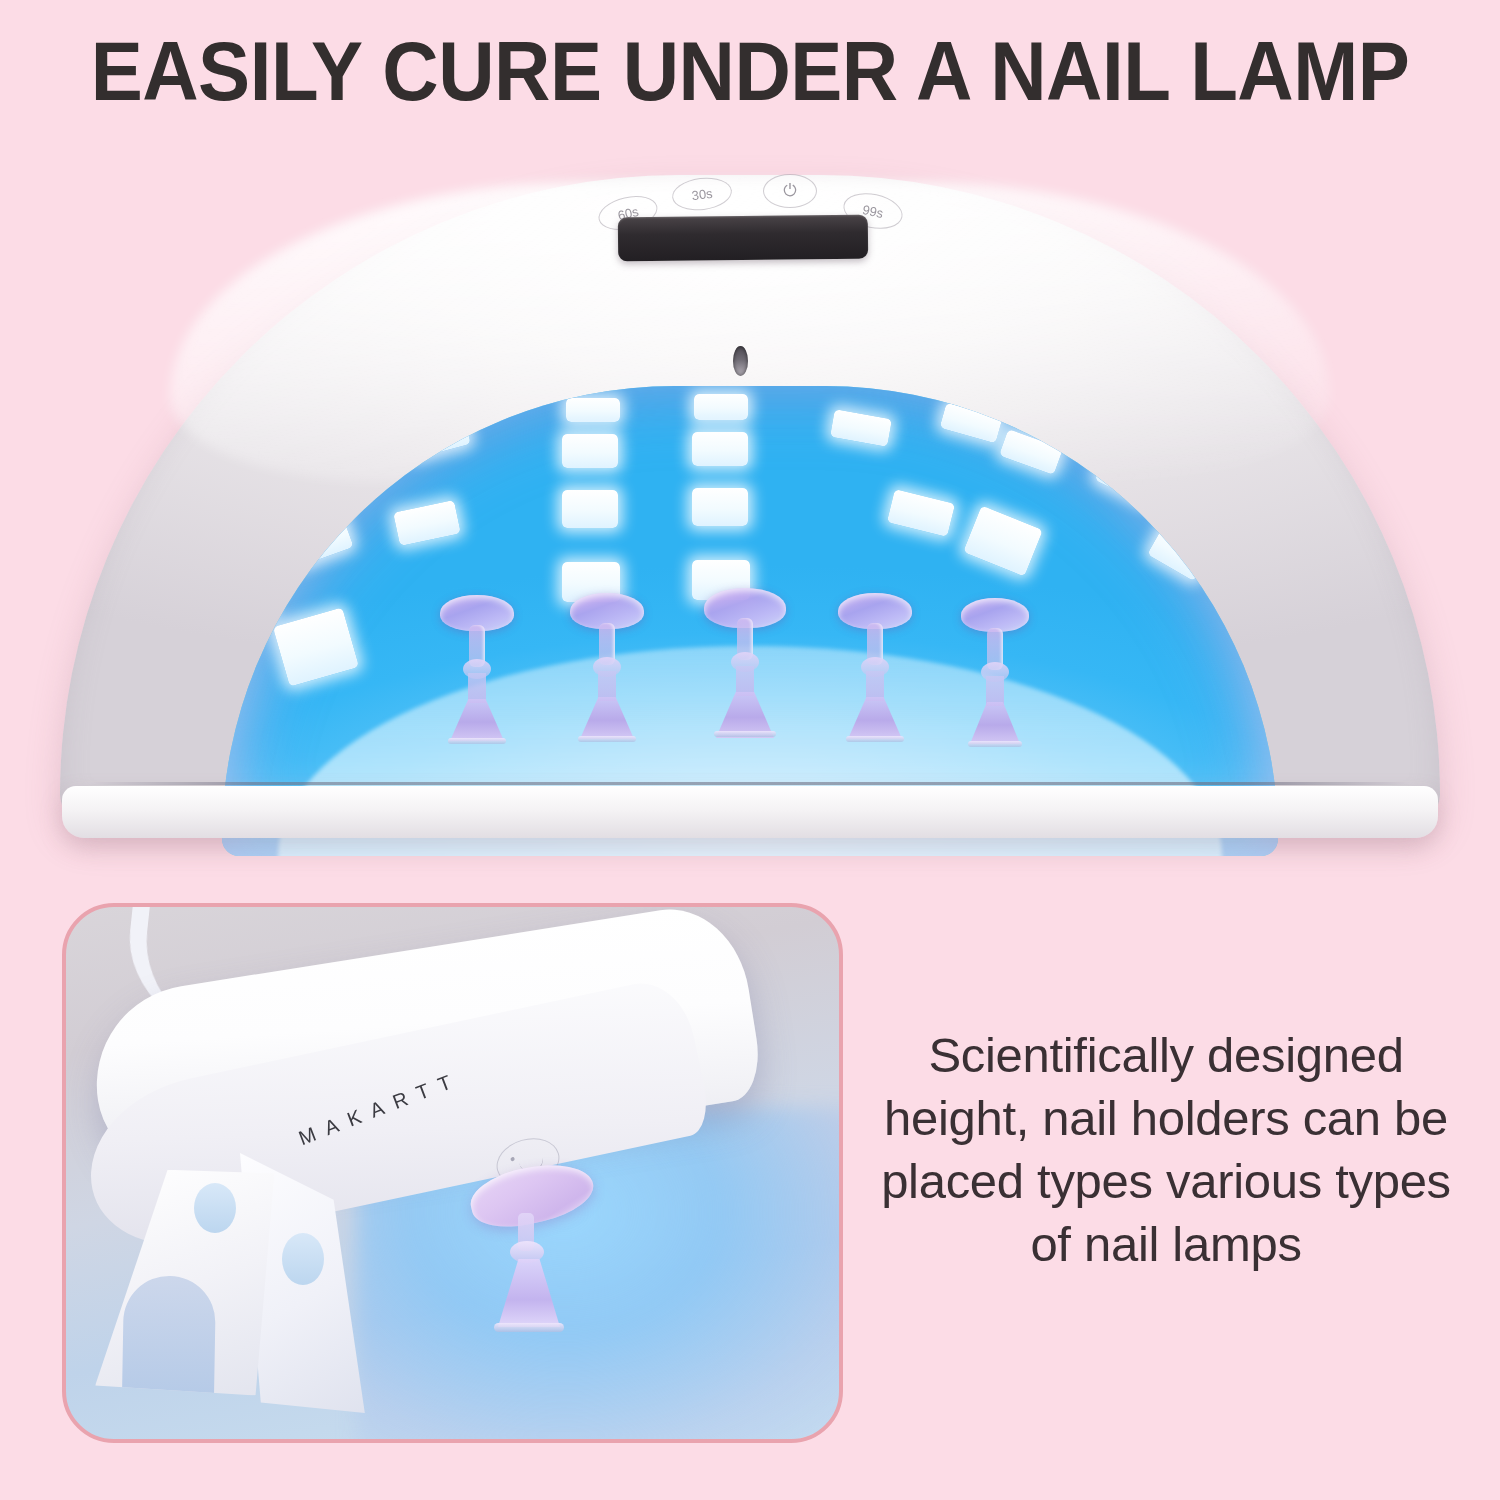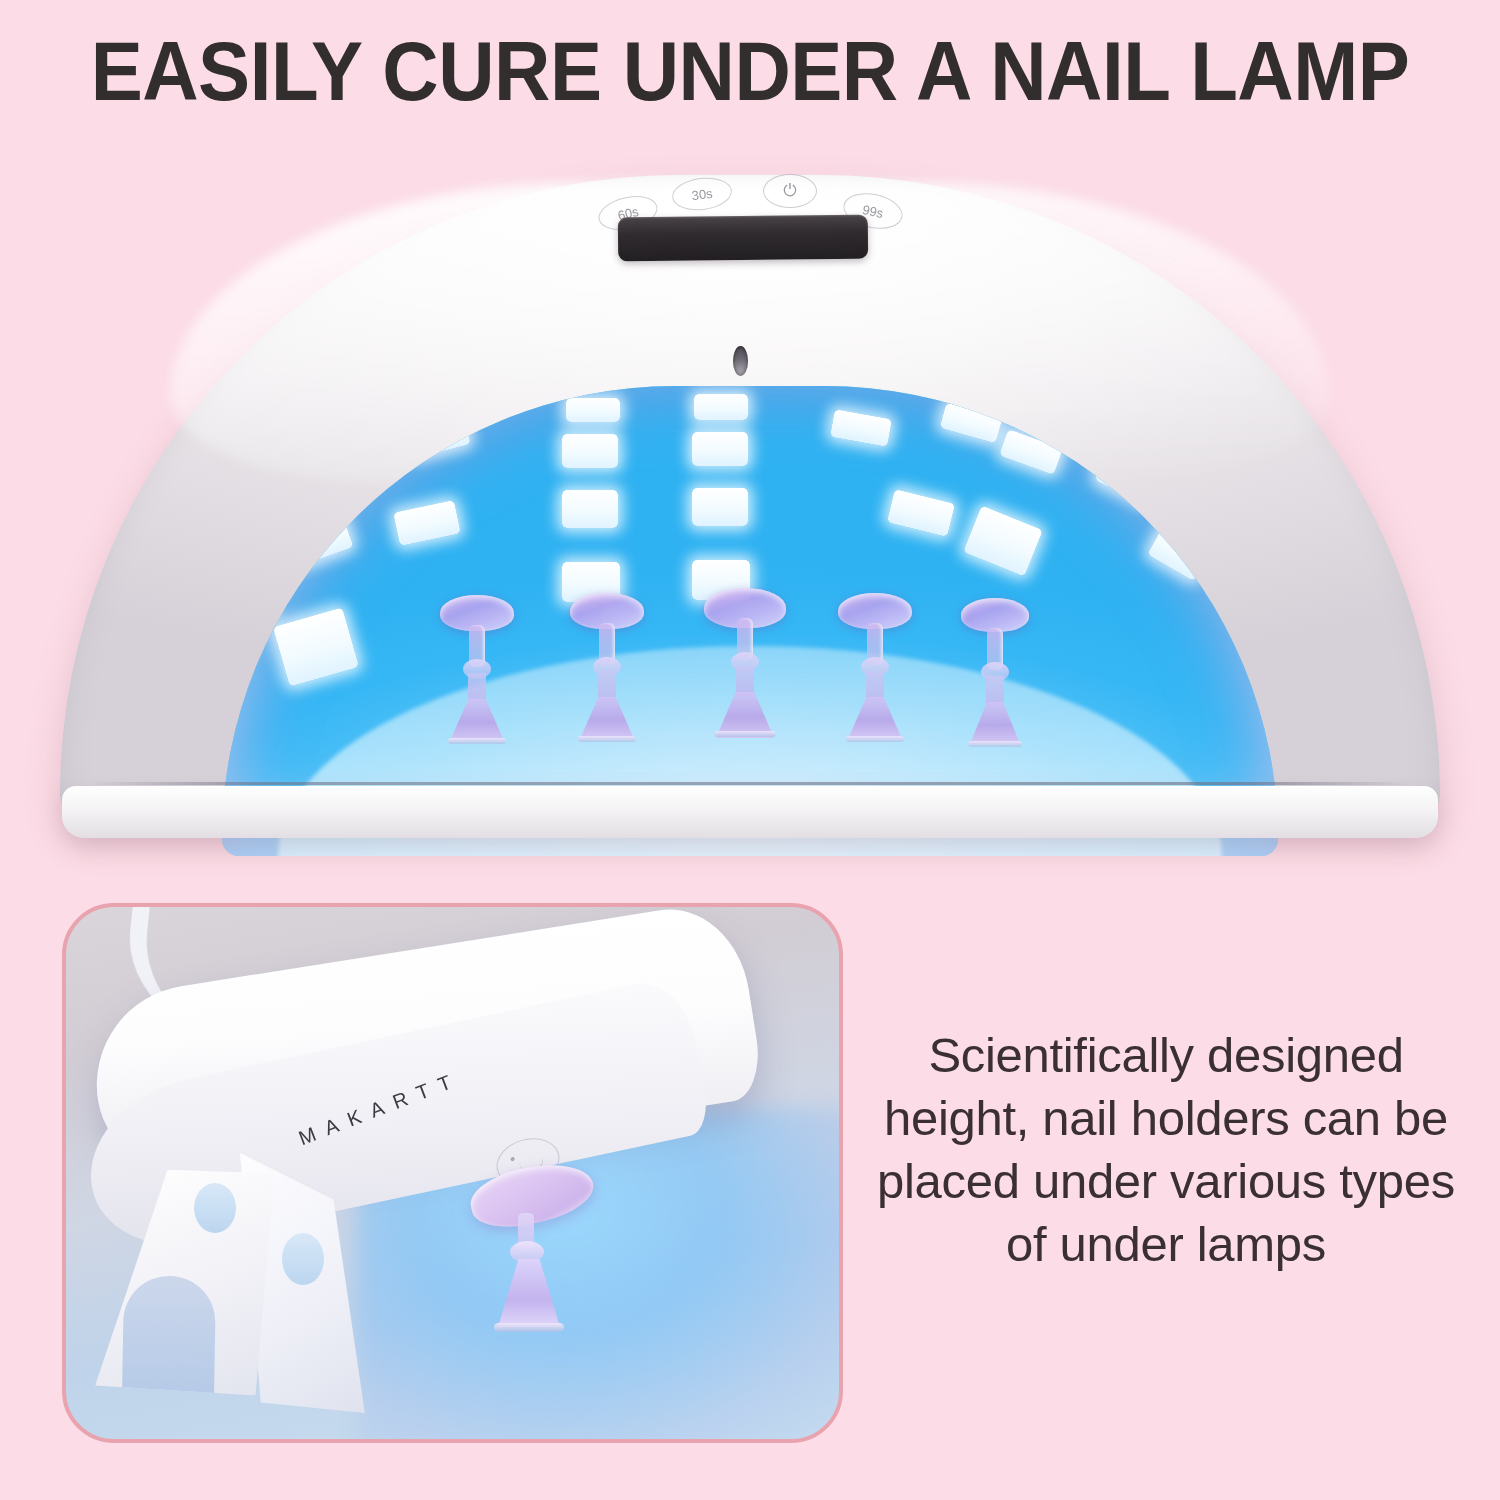--- a/index.html
+++ b/index.html
@@ -419,13 +419,13 @@
 
   <div class="mini-holder">
     <div class="mh-nail"></div>
     <div class="mh-neck"></div>
     <div class="mh-knot"></div>
     <div class="mh-foot"></div>
     <div class="mh-base"></div>
   </div>
 </div>
 
-<div id="caption">Scientifically designed height, nail holders can be placed under various types of under lamps</div>
+<div id="caption">Scientifically designed height, nail holders can be placed types various types of nail lamps</div>
 
 </body></html>

